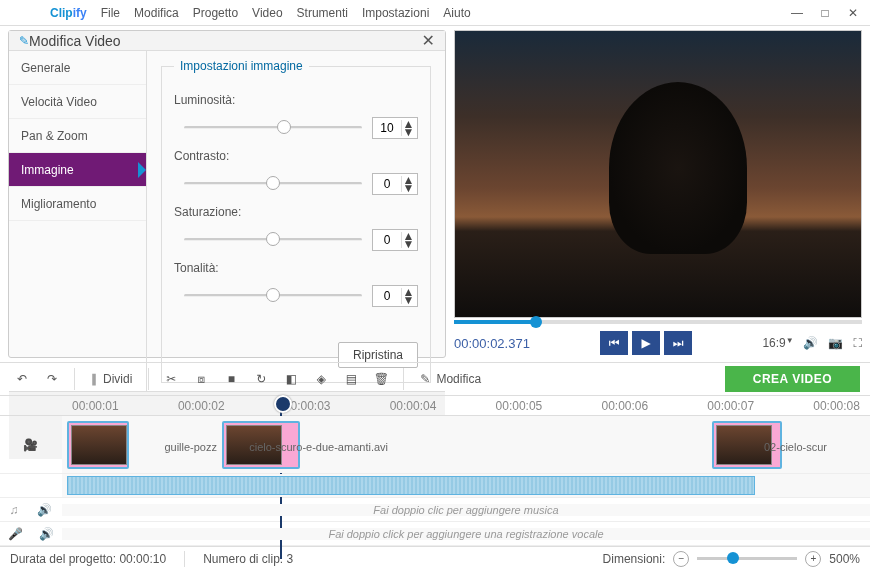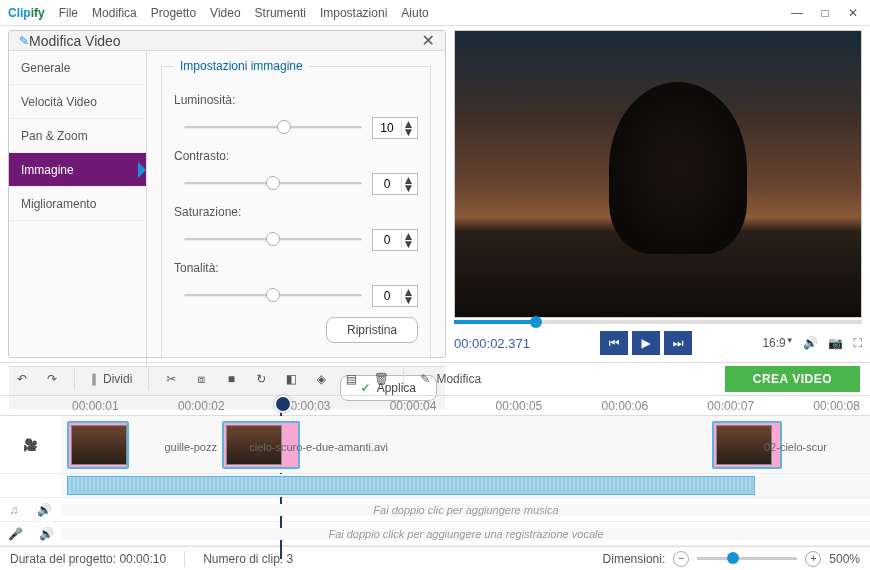--- a/index.html
+++ b/index.html
@@ -1,20 +1,20 @@
 <!DOCTYPE html>
 <html><head>
 <meta charset="utf-8">
 <style>
 * { margin: 0; padding: 0; box-sizing: border-box; font-family: -apple-system, "Segoe UI", Arial, sans-serif; font-size: 12px; }
 body { background: #fff; width: 870px; height: 570px; overflow: hidden; display: flex; flex-direction: column; }
 .menubar { display: flex; align-items: center; height: 26px; padding: 0 8px; border-bottom: 1px solid #ddd; }
 .brand { font-weight: bold; margin-right: 14px; font-size: 13px; }
-.brand .b1 { color: #1592d4; }
-.brand .b2 { color: #15803d; }
+.brand .b1 { color: #1592d4; margin-left: 42px; }
+.brand .b2 { color: #3b82f6; }
 .menubar .mi { color: #555; margin-right: 14px; cursor: default; }
 .winctl { margin-left: auto; display: flex; gap: 10px; color: #555; }
 .winctl span { width: 18px; text-align: center; cursor: pointer; }
 
 .main { display: flex; flex: 1; min-height: 0; }
 .editpanel { width: 438px; border: 1px solid #ccc; margin: 4px 6px 4px 8px; border-radius: 3px; display: flex; flex-direction: column; background: #fafafa; }
 .ep-header { display: flex; align-items: center; height: 32px; padding: 0 10px; border-bottom: 1px solid #ddd; background: #f3f3f3; }
 .ep-header .t { font-size: 14px; color: #444; }
 .ep-close { margin-left: auto; cursor: pointer; font-size: 16px; color: #555; }
 .ep-body { display: flex; flex: 1; }
@@ -27,21 +27,21 @@
 legend { color: #0369a1; padding: 0 6px; }
 .row { display: flex; align-items: center; margin: 10px 0 4px; }
 .row .lbl { width: 78px; color: #555; }
 .slider { flex: 1; height: 20px; position: relative; margin: 0 10px; }
 .slider .track { position: absolute; top: 8px; left: 0; right: 0; height: 3px; background: #ccc; border-radius: 2px; }
 .slider .thumb { position: absolute; top: 2px; width: 14px; height: 14px; background: #fff; border: 1px solid #aaa; border-radius: 50%; transform: translateX(-50%); }
 .spin { width: 46px; height: 22px; border: 1px solid #bbb; display: flex; align-items: center; background: #fff; }
 .spin input { border: 0; width: 28px; text-align: center; outline: none; }
 .spin .arrows { display: flex; flex-direction: column; width: 14px; font-size: 7px; line-height: 8px; color: #444; text-align: center; border-left: 1px solid #ddd; }
 .reset-row { display: flex; justify-content: flex-end; margin-top: 10px; }
-.btn { border: 1px solid #bbb; background: #fff; padding: 5px 20px; border-radius: 8px; cursor: pointer; color: #444; }
+.btn { border: 1px solid #bbb; background: #fff; padding: 5px 14px; border-radius: 2px; cursor: pointer; color: #444; margin-top: 25px; }
 .apply-row { margin-top: auto; border-top: 1px solid #ddd; padding: 8px; display: flex; justify-content: flex-end; background: #f3f3f3; }
 .apply-row .btn { display: flex; align-items: center; gap: 6px; }
 .check { color: #39b54a; font-weight: bold; }
 
 .preview { flex: 1; margin: 4px 8px 4px 2px; display: flex; flex-direction: column; }
 .video { flex: 1; background: linear-gradient(180deg, #1a2a3a 0%, #3d2f28 30%, #6b4530 55%, #8a5a38 65%, #2a1f18 70%, #0f0d0c 100%); position: relative; border: 1px solid #ccc; overflow: hidden; }
 .silh { position: absolute; left: 38%; top: 18%; width: 34%; height: 60%; background: radial-gradient(ellipse at center, #1a1410 0%, #0c0a08 70%); border-radius: 50% 50% 30% 30%; }
 .pb-bar { height: 4px; background: #ddd; position: relative; margin-top: 2px; }
 .pb-bar .prog { position: absolute; left: 0; width: 20%; background: #1592d4; height: 100%; }
 .pb-bar .knob { position: absolute; left: 20%; top: -4px; width: 12px; height: 12px; border-radius: 50%; background: #1592d4; transform: translateX(-50%); }

